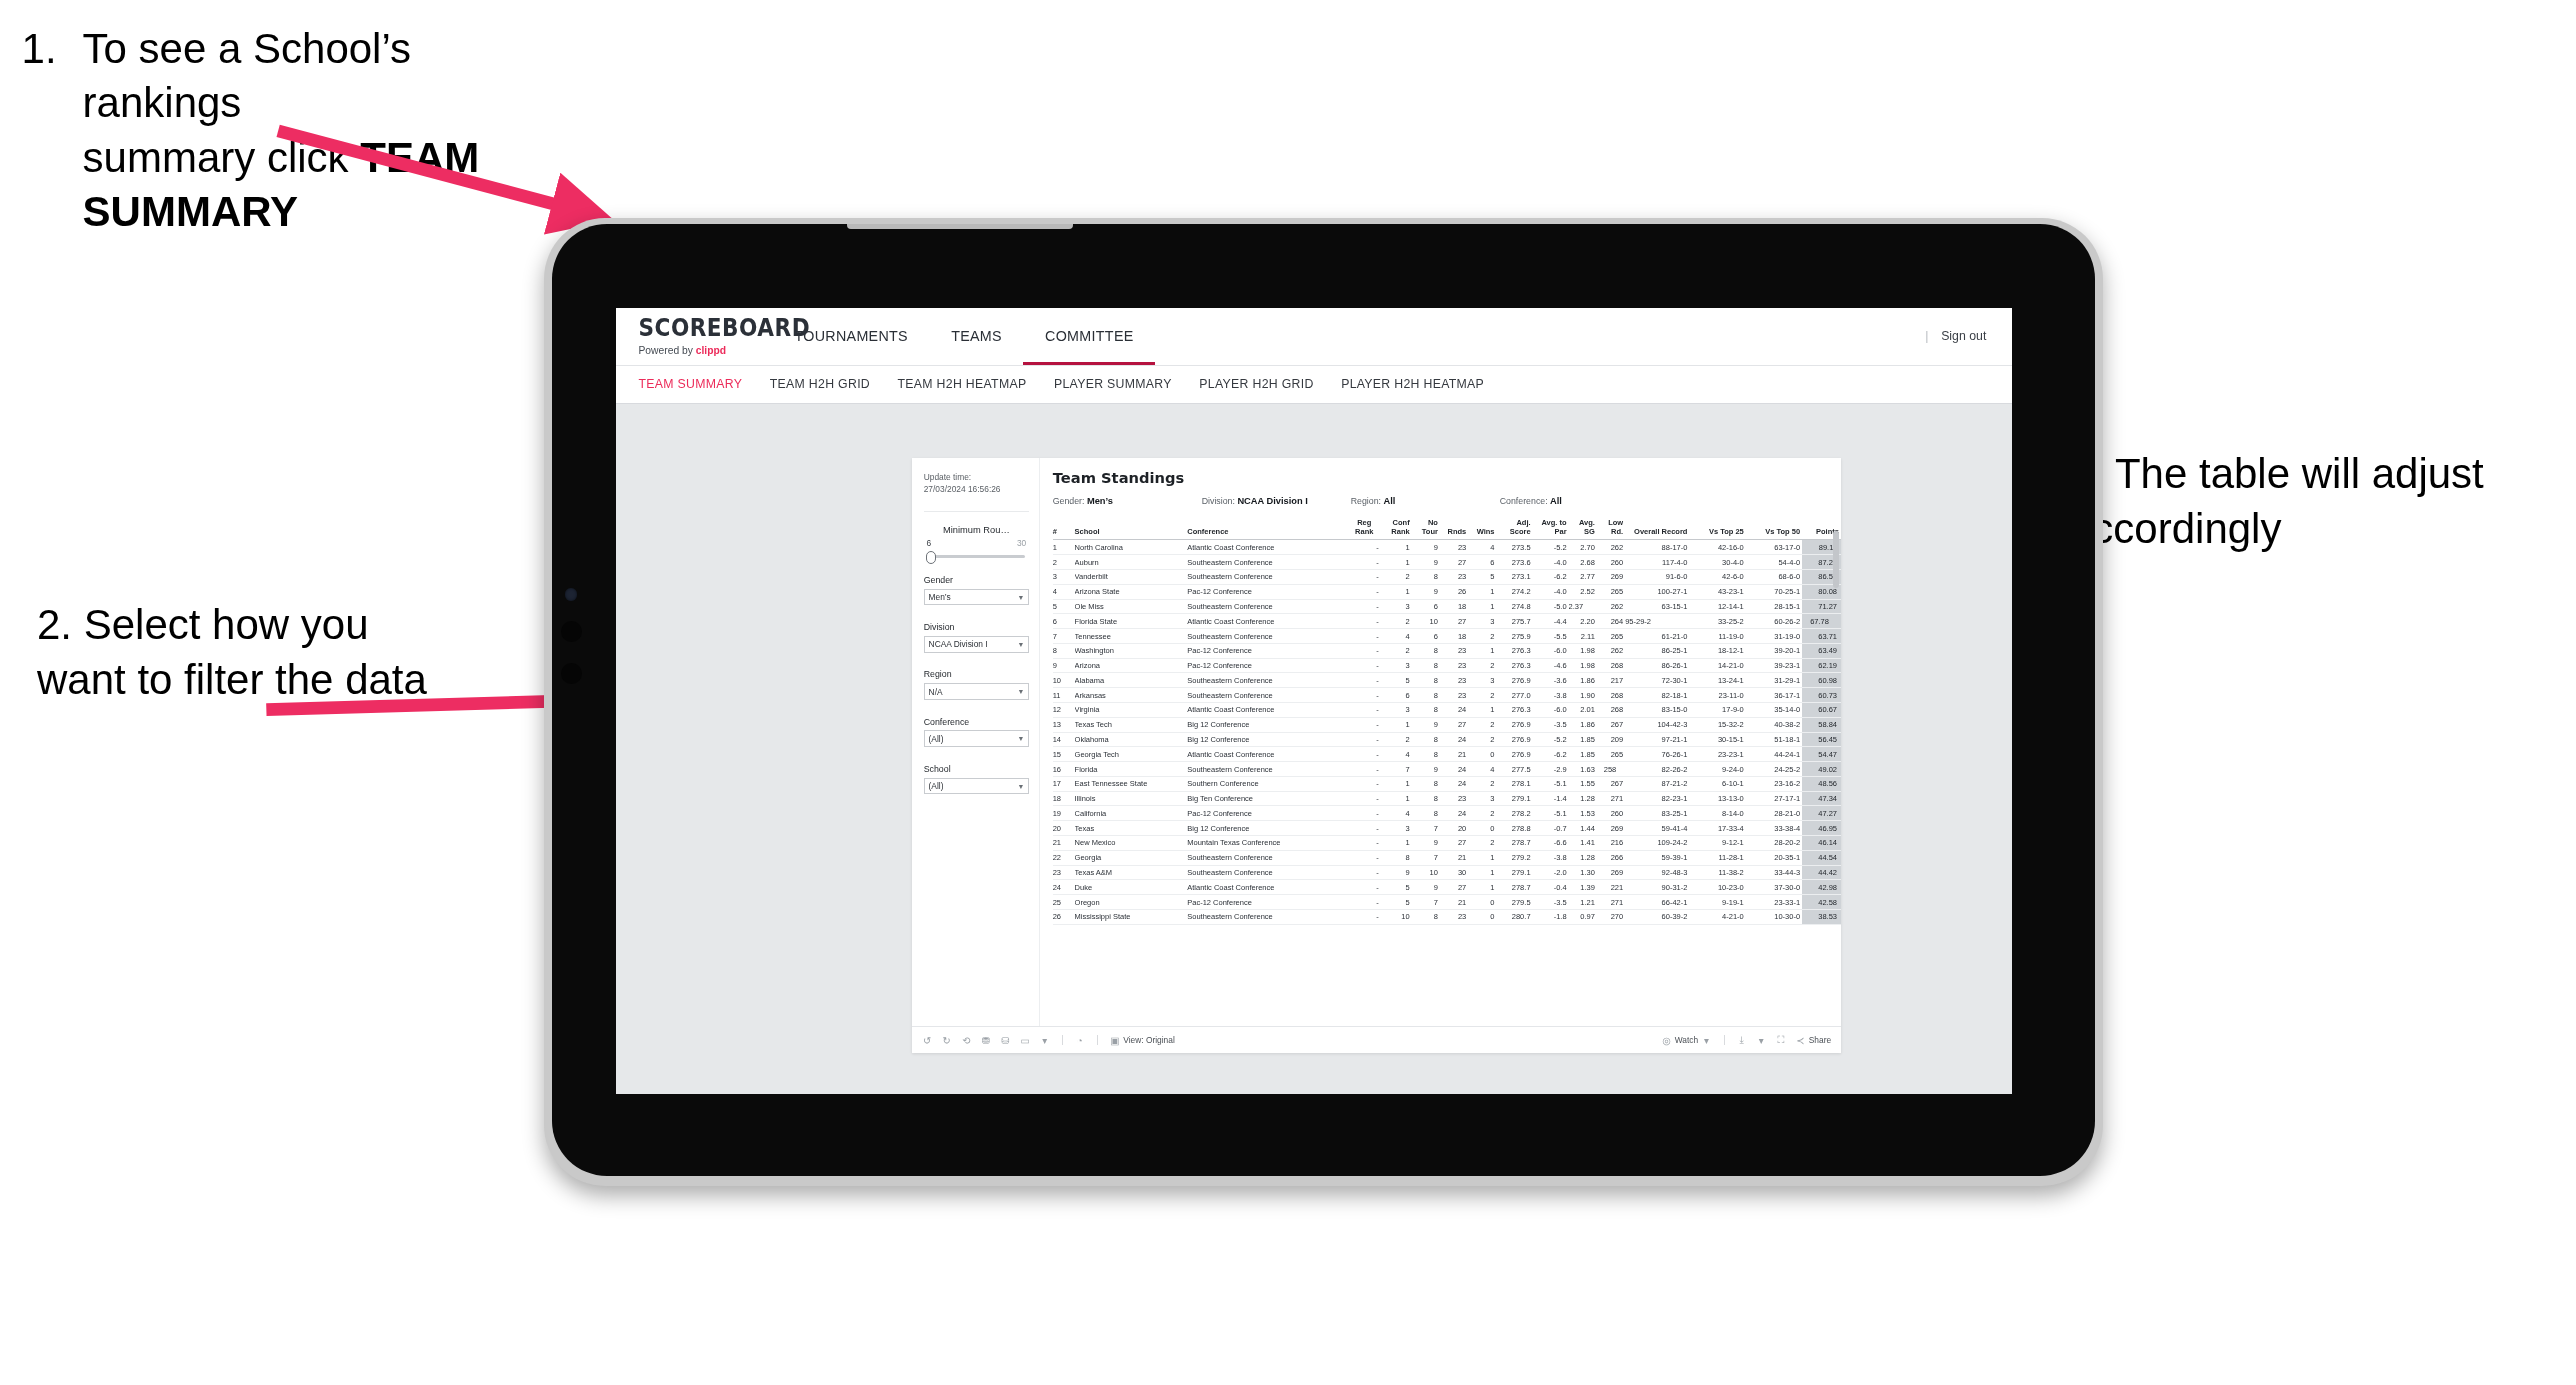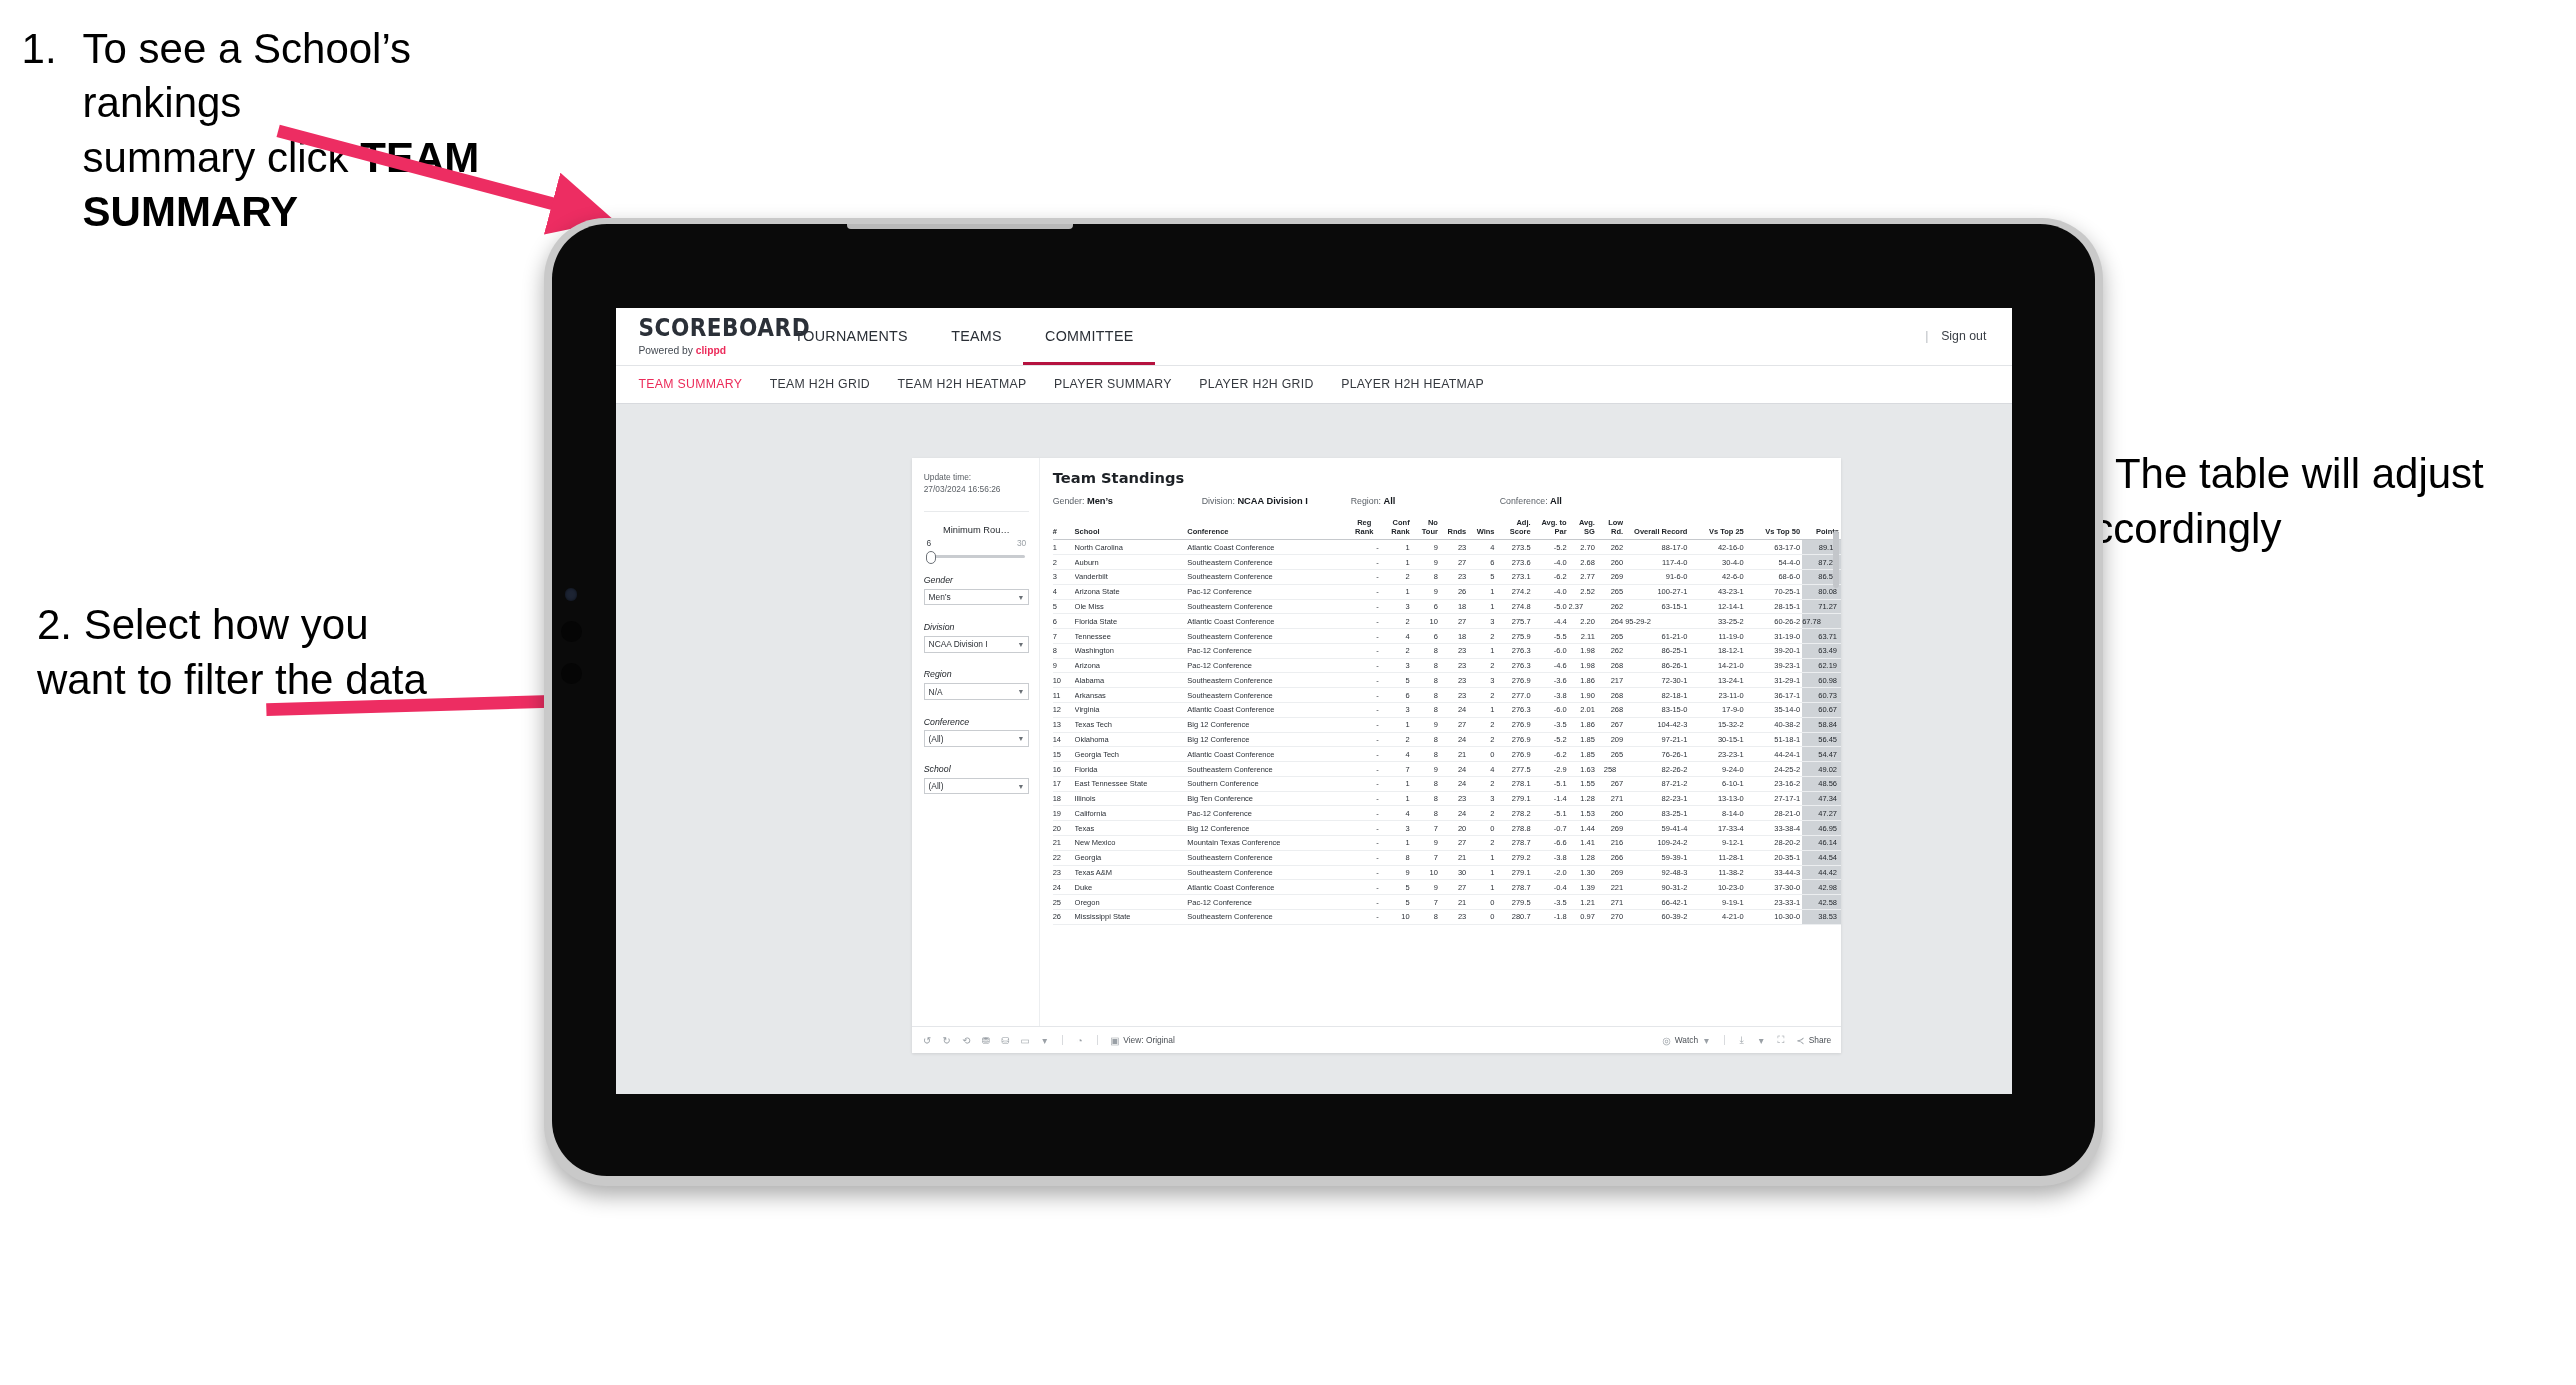--- a/index.html
+++ b/index.html
@@ -65,21 +65,21 @@
   .stage{position:relative;height:692px;background:#e6e8ea;}
   .wb{position:absolute;left:296px;top:54px;width:929px;height:595px;background:#fff;
       box-shadow:0 1px 2.9px rgba(0,0,0,.10);display:flex;flex-direction:column;}
   .wbmain{flex:1;display:flex;min-height:0;}
 
   
   .filters{width:128px;border-right:1px solid #eceef0;padding:12.8px 9.8px 0 11.8px;box-sizing:border-box;}
   .upd{font-size:8.4px;color:#5b6066;line-height:1.45;}
   .frule{height:1px;background:#e8eaec;margin:15.7px 0 12.8px 0;}
   .fgrp{margin-bottom:16.7px;}
-  .flabel{font-size:8.8px;color:#25292e;margin-bottom:3.9px;font-style:italic;}
+  .flabel{font-size:8.8px;color:#25292e;margin-bottom:3.9px;}
   .fsel{height:14.7px;border:1px solid #c9ccd0;background:#fff;display:flex;align-items:center;
         padding:0 3.9px;font-size:8.4px;color:#2c3036;position:relative;cursor:pointer;}
   .fsel .cv{flex:1;overflow:hidden;white-space:nowrap;}
   .fsel .ar{font-size:6.9px;color:#6a7076;}
   .sldtitle{font-size:9.3px;color:#25292e;text-align:center;margin-bottom:3.9px;}
   .sldvals{display:flex;justify-content:space-between;font-size:8.4px;color:#3a3f45;padding:0 2.9px 2.9px 2.9px;}
   .sldvals .mx{color:#9aa0a6;}
   .sldtrack{height:2.9px;background:#c9ccd0;border-radius:2px;margin:3.9px 3.9px 0 3.9px;position:relative;}
   .sldknob{position:absolute;left:-2px;top:-3.9px;width:8.8px;height:10.8px;border:1.4px solid #6d7278;background:#fff;border-radius:5.9px;}
 
@@ -384,21 +384,21 @@
                       <td style="text-align: right;">10</td>
                       <td style="text-align: right;">27</td>
                       <td style="text-align: right;">3</td>
                       <td style="text-align: right;">275.7</td>
                       <td style="text-align: right;">-4.4</td>
                       <td style="text-align: right;">2.20</td>
                       <td style="text-align: right;">264</td>
                       <td style="">95-29-2</td>
                       <td style="text-align: right;">33-25-2</td>
                       <td style="text-align: right;">60-26-2</td>
-                      <td class="pts" style="text-align: left;">67.78</td>
+                      <td class="pts" style="text-align: center;">67.78</td>
                     </tr>
                     <tr>
                       <td>7</td>
                       <td>Tennessee</td>
                       <td>Southeastern Conference</td>
                       <td style="text-align: right;">-</td>
                       <td style="text-align: right;">4</td>
                       <td style="text-align: right;">6</td>
                       <td style="text-align: right;">18</td>
                       <td style="text-align: right;">2</td>

